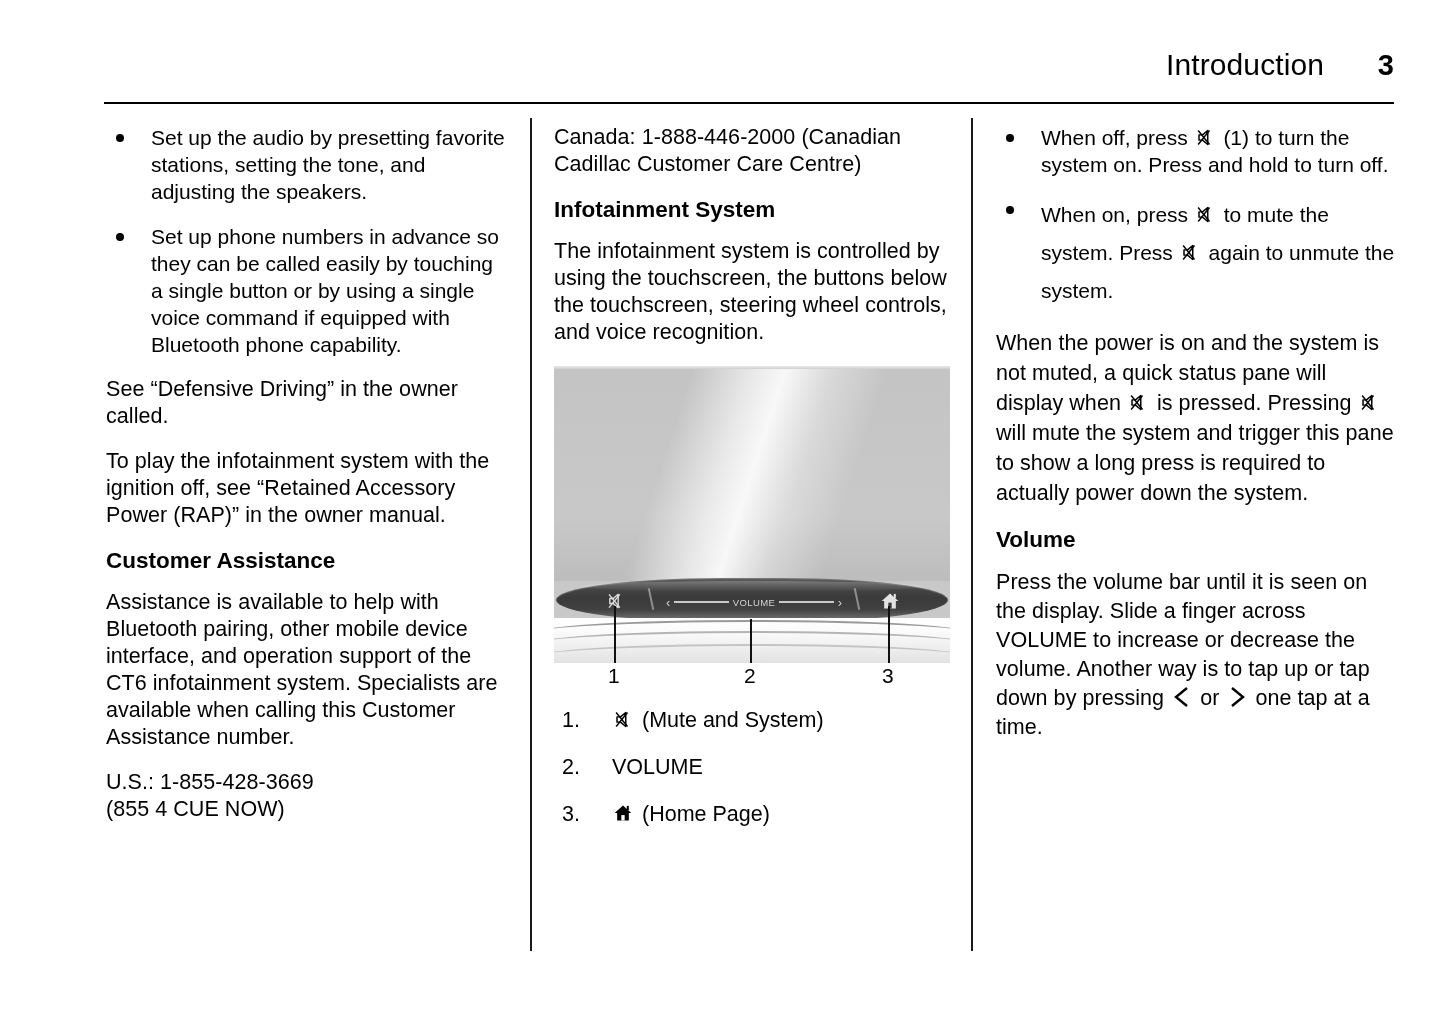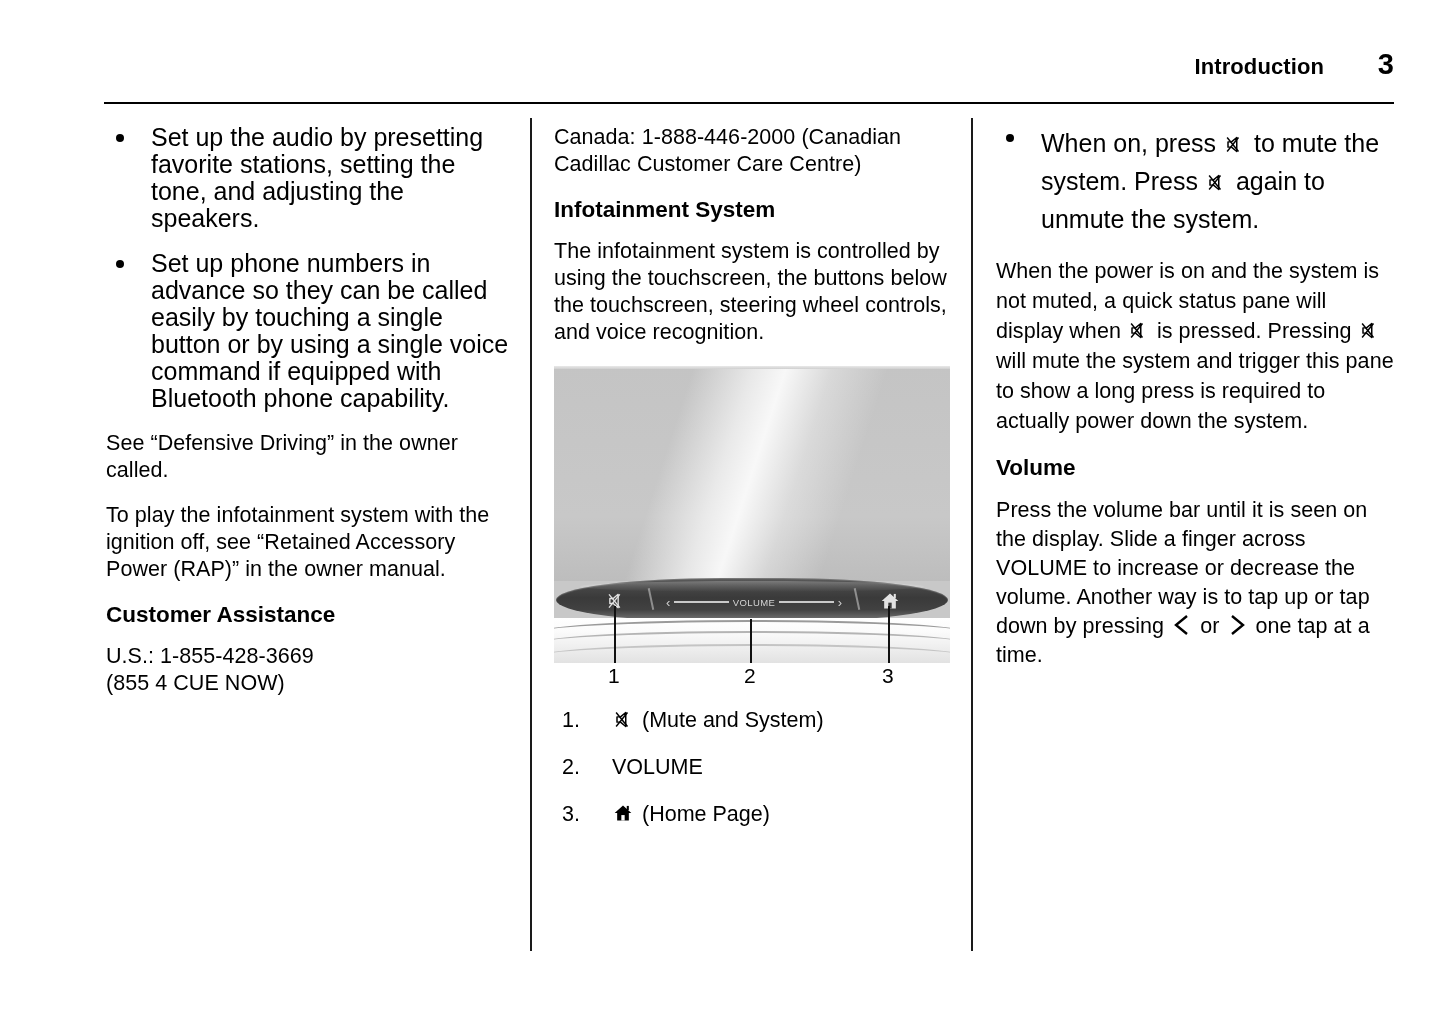--- a/index.html
+++ b/index.html
@@ -30,22 +30,22 @@
     width: 1290px;
     height: 56px;
   }
   .header-inner {
     display: flex;
     align-items: baseline;
     justify-content: flex-end;
     height: 46px;
   }
   .header-title {
-    font-size: 22px;
-    font-weight: bold;
+    font-size: 30px;
+    font-weight: normal;
     letter-spacing: 0.1px;
     margin-left: 42px;
   }
   .header-page {
     font-size: 29px;
     font-weight: bold;
     margin-left: 44px;
     width: 26px;
     text-align: right;
   }
@@ -94,21 +94,21 @@
 
   ul.bullets {
     list-style: none;
     margin: 0 0 18px 0;
     padding: 0;
   }
   ul.bullets li {
     position: relative;
     padding-left: 45px;
     margin-bottom: 18px;
-    font-size: 25px;
+    font-size: 21px;
     line-height: 27px;
   }
   ul.bullets li:last-child { margin-bottom: 10px; }
   ul.bullets li .dot {
     position: absolute;
     left: 10px;
     top: 10px;
     width: 8px;
     height: 8px;
     border-radius: 50%;
@@ -352,20 +352,21 @@
         <span class="dot"></span>
         <span>Set up phone numbers in advance so they can be called easily by touching a single button or by using a single voice command if equipped with Bluetooth phone capability.</span>
       </li>
     </ul>
 
     <p class="body-text">See “Defensive Driving” in the owner called.</p>
     <p class="body-text">To play the infotainment system with the ignition off, see “Retained Accessory Power (RAP)” in the owner manual.</p>
 
     <h2 class="section-heading">Customer Assistance</h2>
 
+    <p class="body-text">Assistance is available to help with Bluetooth pairing, other mobile device interface, and operation support of the CT6 infotainment system. Specialists are available when calling this Customer Assistance number.</p>
 
     <p class="body-text" style="margin-bottom:0">
       <span>U.S.: 1-855-428-3669</span><br>
       <span>(855 4 CUE NOW)</span>
     </p>
   </div>
 
   <div class="col col-2">
     <p class="body-text">Canada: 1-888-446-2000 (Canadian Cadillac Customer Care Centre)</p>
 
@@ -455,20 +456,32 @@
           </span>
           <span>(Home Page)</span>
         </li>
       </ol>
     </div>
   </div>
 
   <div class="col col-3">
 
     <ul class="bullets">
+      <li>
+        <span class="dot"></span>
+        <span>When off, press</span>
+        <span class="icon-inline">
+          <svg width="22" height="21" viewBox="0 0 24 24">
+            <path d="M4 9 L8 9 L14 4 L14 20 L8 15 L4 15 Z" fill="none" stroke="#000" stroke-width="1.7" stroke-linejoin="round"></path>
+            <line x1="3" y1="4" x2="16" y2="20" stroke="#000" stroke-width="1.7"></line>
+            <line x1="16" y1="4" x2="3" y2="20" stroke="#000" stroke-width="1.7"></line>
+          </svg>
+        </span>
+        <span>(1) to turn the system on. Press and hold to turn off.</span>
+      </li>
       <li style="line-height:38px">
         <span class="dot"></span>
         <span>When on, press</span>
         <span class="icon-inline">
           <svg width="22" height="21" viewBox="0 0 24 24">
             <path d="M4 9 L8 9 L14 4 L14 20 L8 15 L4 15 Z" fill="none" stroke="#000" stroke-width="1.7" stroke-linejoin="round"></path>
             <line x1="3" y1="4" x2="16" y2="20" stroke="#000" stroke-width="1.7"></line>
             <line x1="16" y1="4" x2="3" y2="20" stroke="#000" stroke-width="1.7"></line>
           </svg>
         </span>

